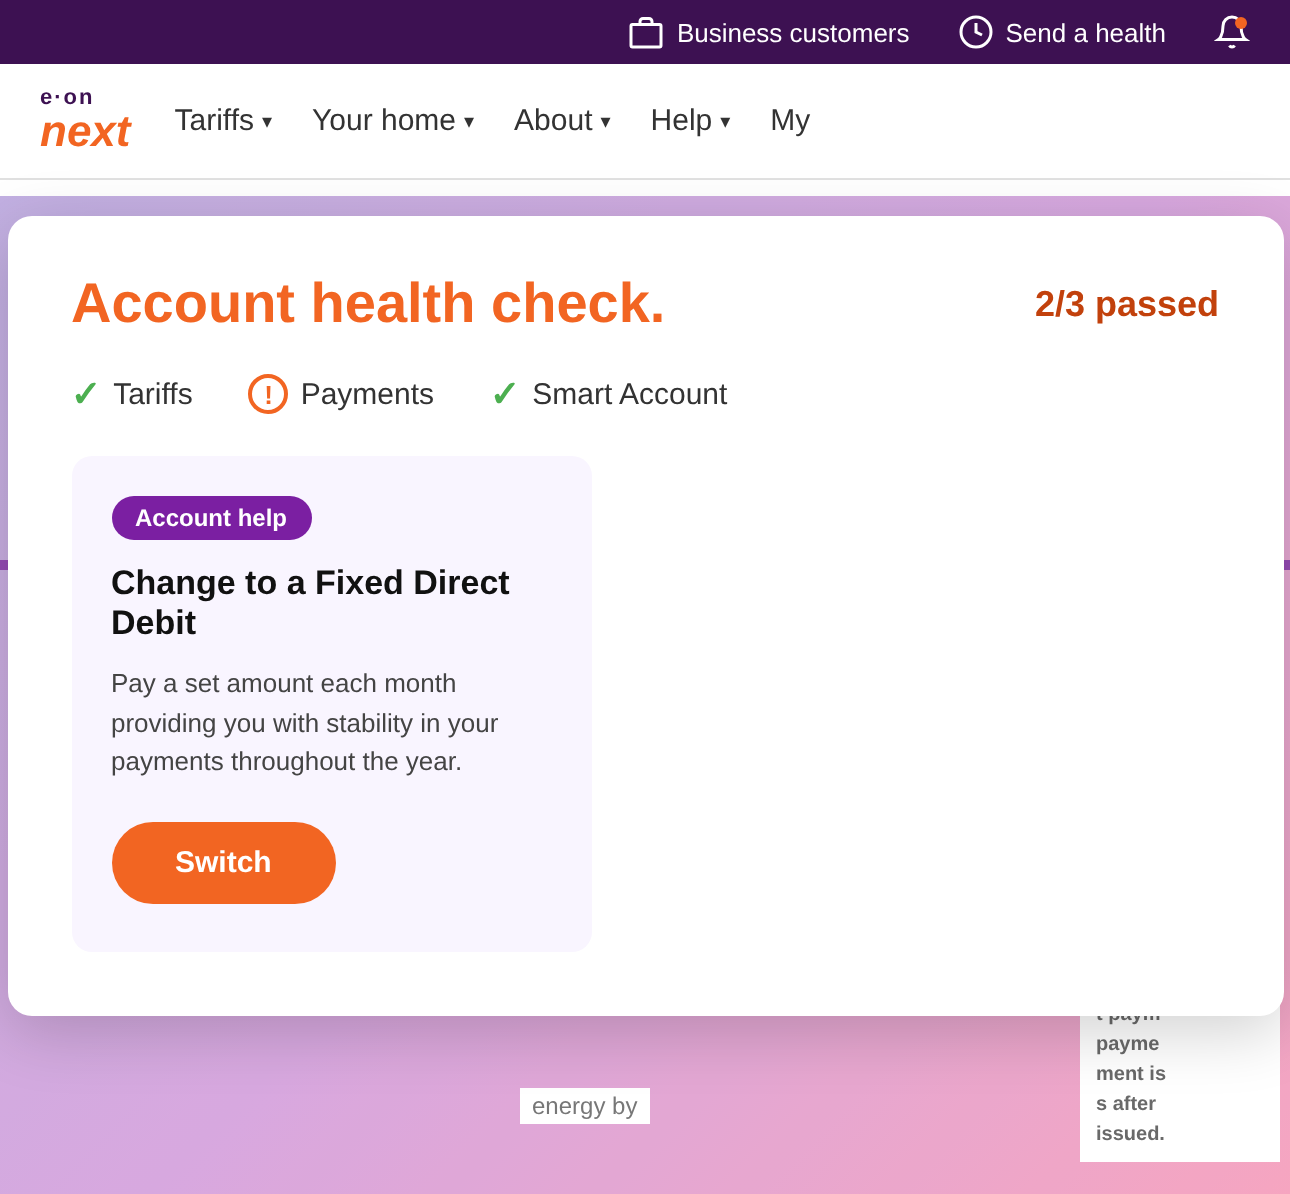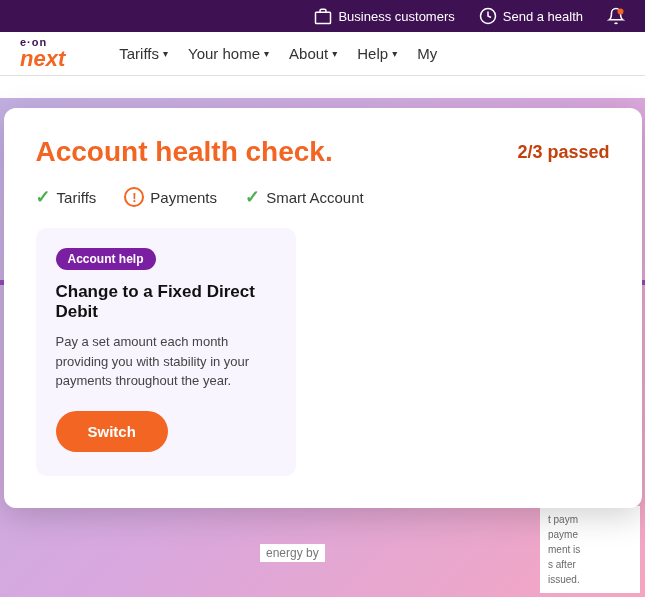--- a/index.html
+++ b/index.html
@@ -31,26 +31,25 @@
       cursor: pointer;
     }
     .top-bar-icon {
       width: 18px;
       height: 18px;
     }
 
     
     .nav-bar {
       background-color: white;
-      height: 44px;
+      height: 58px;
       display: flex;
       align-items: center;
       padding: 0 20px;
       border-bottom: 1px solid #e0e0e0;
-      gap: 32px;
     }
     .logo-area {
       display: flex;
       flex-direction: column;
       line-height: 1;
       margin-right: 16px;
     }
     .logo-eon {
       font-size: 11px;
       color: #3d1152;
@@ -276,21 +275,21 @@
   <div style="position:absolute;top:55px;left:20px;color:white;font-size:13px;">192 G</div>
 
   <div style="position:absolute;top:182px;left:0;right:0;height:5px;background:#7b1fa2;"></div>
 
   <div class="orange-circle"></div>
 
   <div style="position:absolute;top:17px;right:8px;color:white;font-size:13px;font-weight:bold;">Ac</div>
 
   <div style="position:absolute;bottom:35px;left:260px;color:#555;font-size:12px;background:white;padding:2px 6px;">energy by</div>
 
-  <div style="position:absolute;bottom:4px;right:5px;width:100px;background:white;padding:6px 8px;font-size:10px;line-height:1.5;color:#444;">
+  <div style="position:absolute;bottom:16px;right:5px;width:100px;background:white;padding:6px 8px;font-size:10px;line-height:1.5;color:#444;font-weight:bold;">
     <span>t paym</span><br>
     <span>payme</span><br>
     <span>ment is</span><br>
     <span>s after</span><br>
     <span>issued.</span>
   </div>
 </div>
 
 <div class="modal-overlay">
   <div class="modal">

